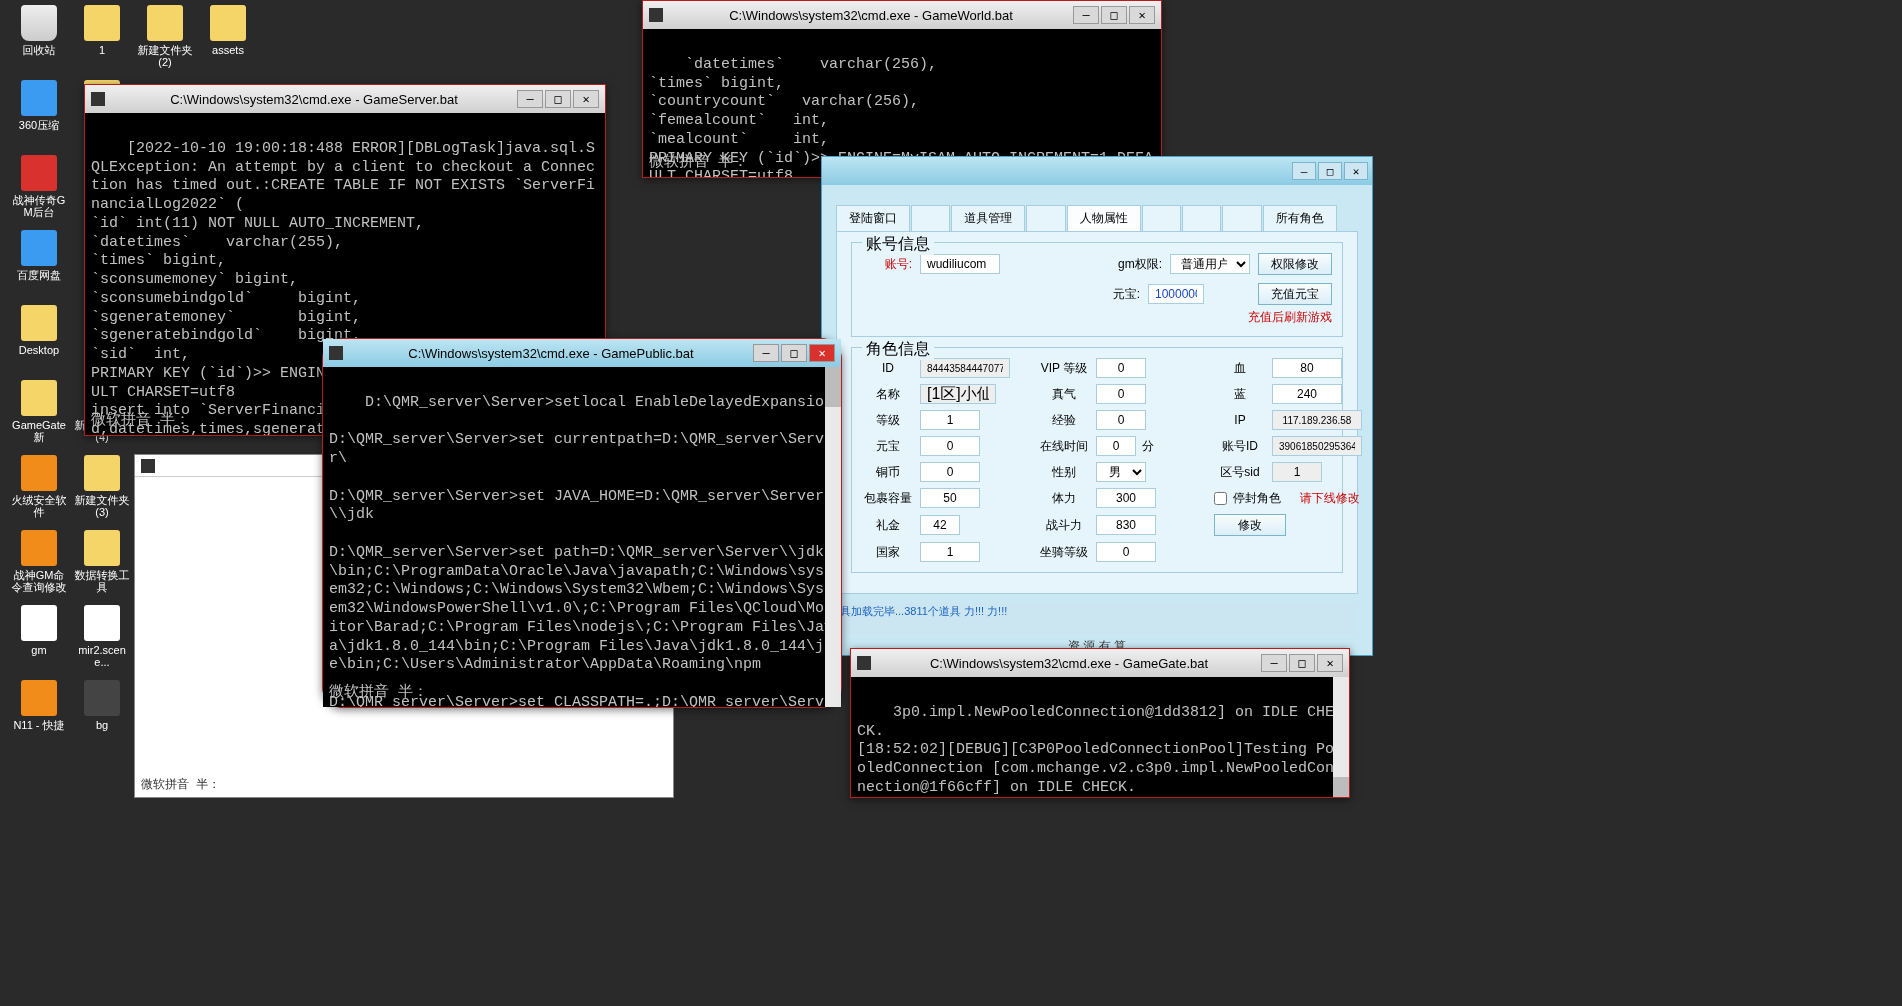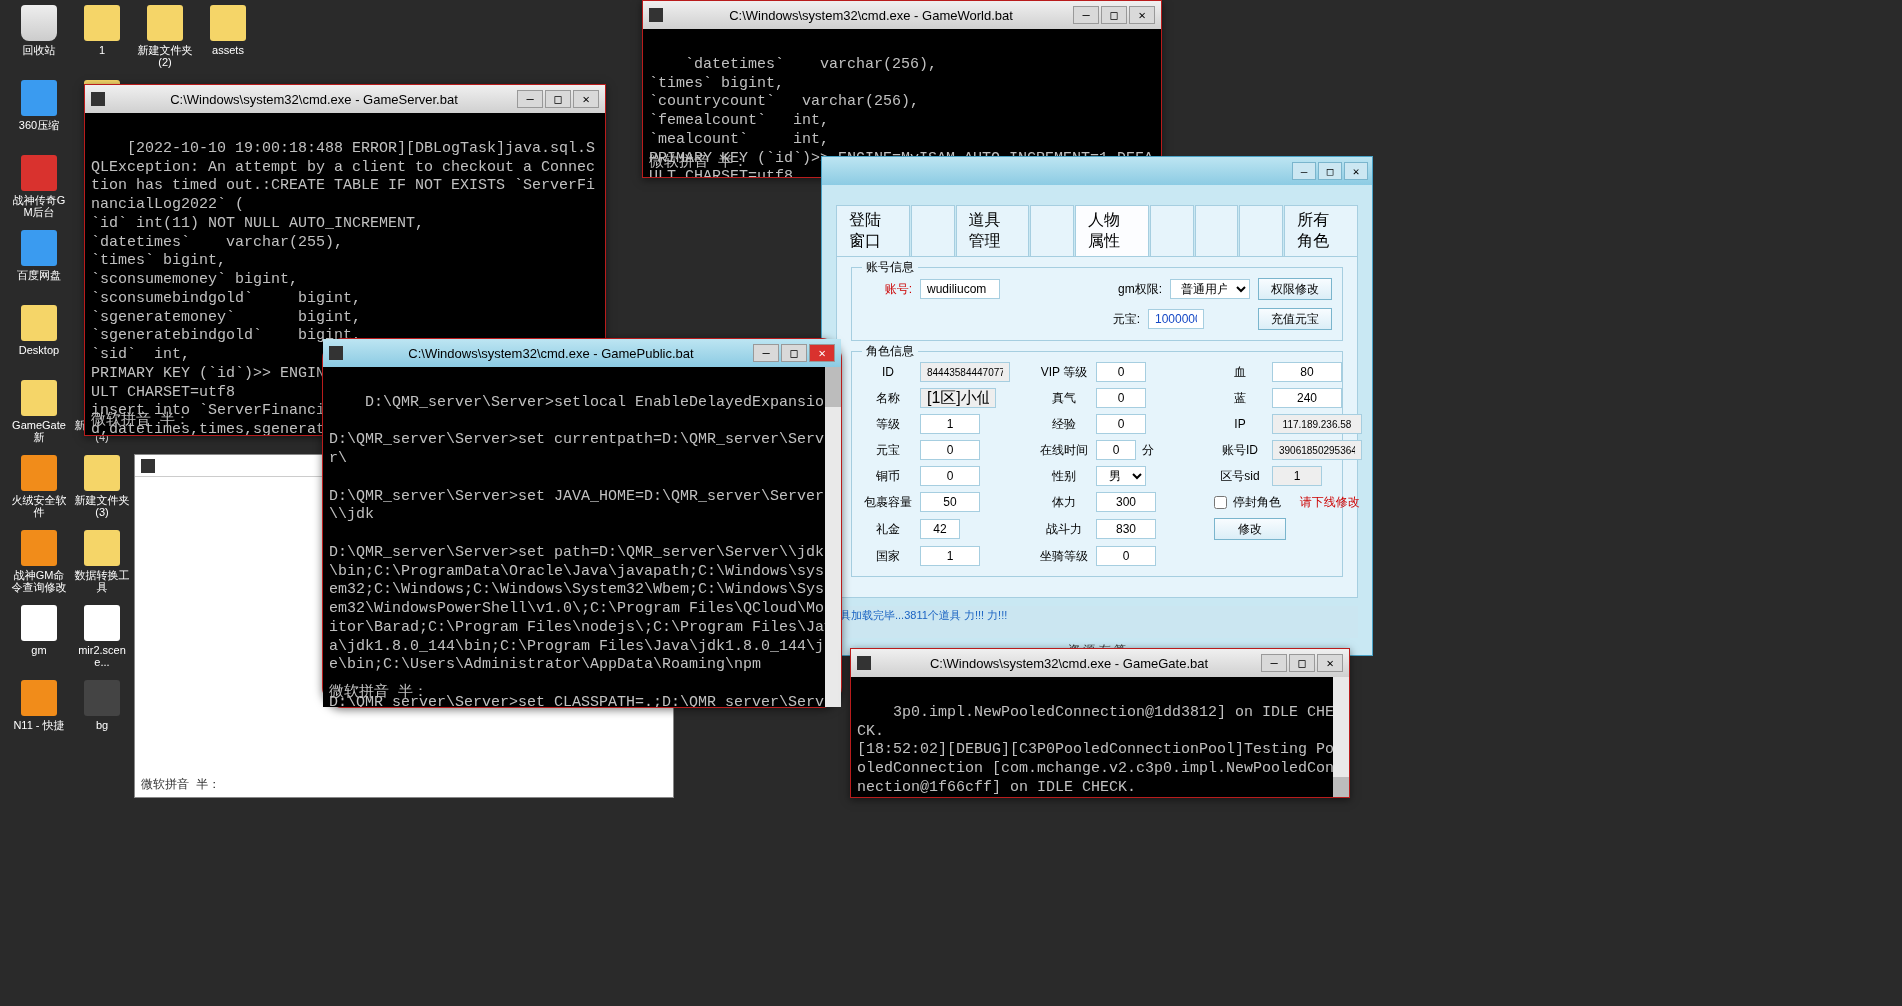--- a/index.html
+++ b/index.html
@@ -119,41 +119,41 @@
     font-family: monospace; font-size: 11px;
     cursor: pointer;
   }
   .toolbody { padding: 20px 14px 12px; }
   .tabs { display: flex; gap: 1px; }
   .tab {
     padding: 4px 12px;
     background: #e6f4fb;
     border: 1px solid #a6cee0;
     border-bottom: none;
-    font-size: 16px;
+    font-size: 12px;
     cursor: pointer;
   }
   .tab.active { background: #fcfdff; }
   .panel {
     background: #e6f4fb;
     border: 1px solid #a6cee0;
     padding: 10px 14px;
   }
   .fieldset {
     border: 1px solid #a6cee0;
     padding: 10px 10px;
     margin-bottom: 10px;
     position: relative;
   }
   .fieldset .legend {
     position: absolute;
     top: -9px; left: 10px;
     background: #e6f4fb;
     padding: 0 4px;
-    font-size: 12px;
+    font-size: 16px;
   }
   .flabel { width: 50px; text-align: right; font-size: 12px; }
   .flabel.red { color: #c00; }
   input.tfield, select.tfield {
     height: 20px;
     border: 1px solid #a6cee0;
     background: #fff;
     padding: 0 6px;
     font-size: 12px;
     text-align: center;
@@ -388,20 +388,21 @@
           <select class="tfield" style="width:80px;"><option>普通用户</option></select>
           <button class="tbtnp">权限修改</button>
         </div>
         <div style="display:flex;align-items:center;gap:8px;margin-top:8px;">
           <span style="flex:1"></span>
           <span>元宝:</span>
           <input class="tfield" style="width: 56px; color: rgb(21, 72, 197);" value="1000000">
           <span style="width:38px;"></span>
           <button class="tbtnp">充值元宝</button>
         </div>
+        <div style="text-align:right;margin-top:4px;" class="redtext">充值后刷新游戏</div>
       </div>
 
       <div class="fieldset">
         <div class="legend">角色信息</div>
         <div class="grid3">
           <div class="gcell">
               <span class="lbl">ID</span>
               <input class="tfield" style="width: 90px; font-size: 10px; background: rgb(238, 238, 238);" readonly="" value="844435844470774">
             </div>
           <div class="gcell">

